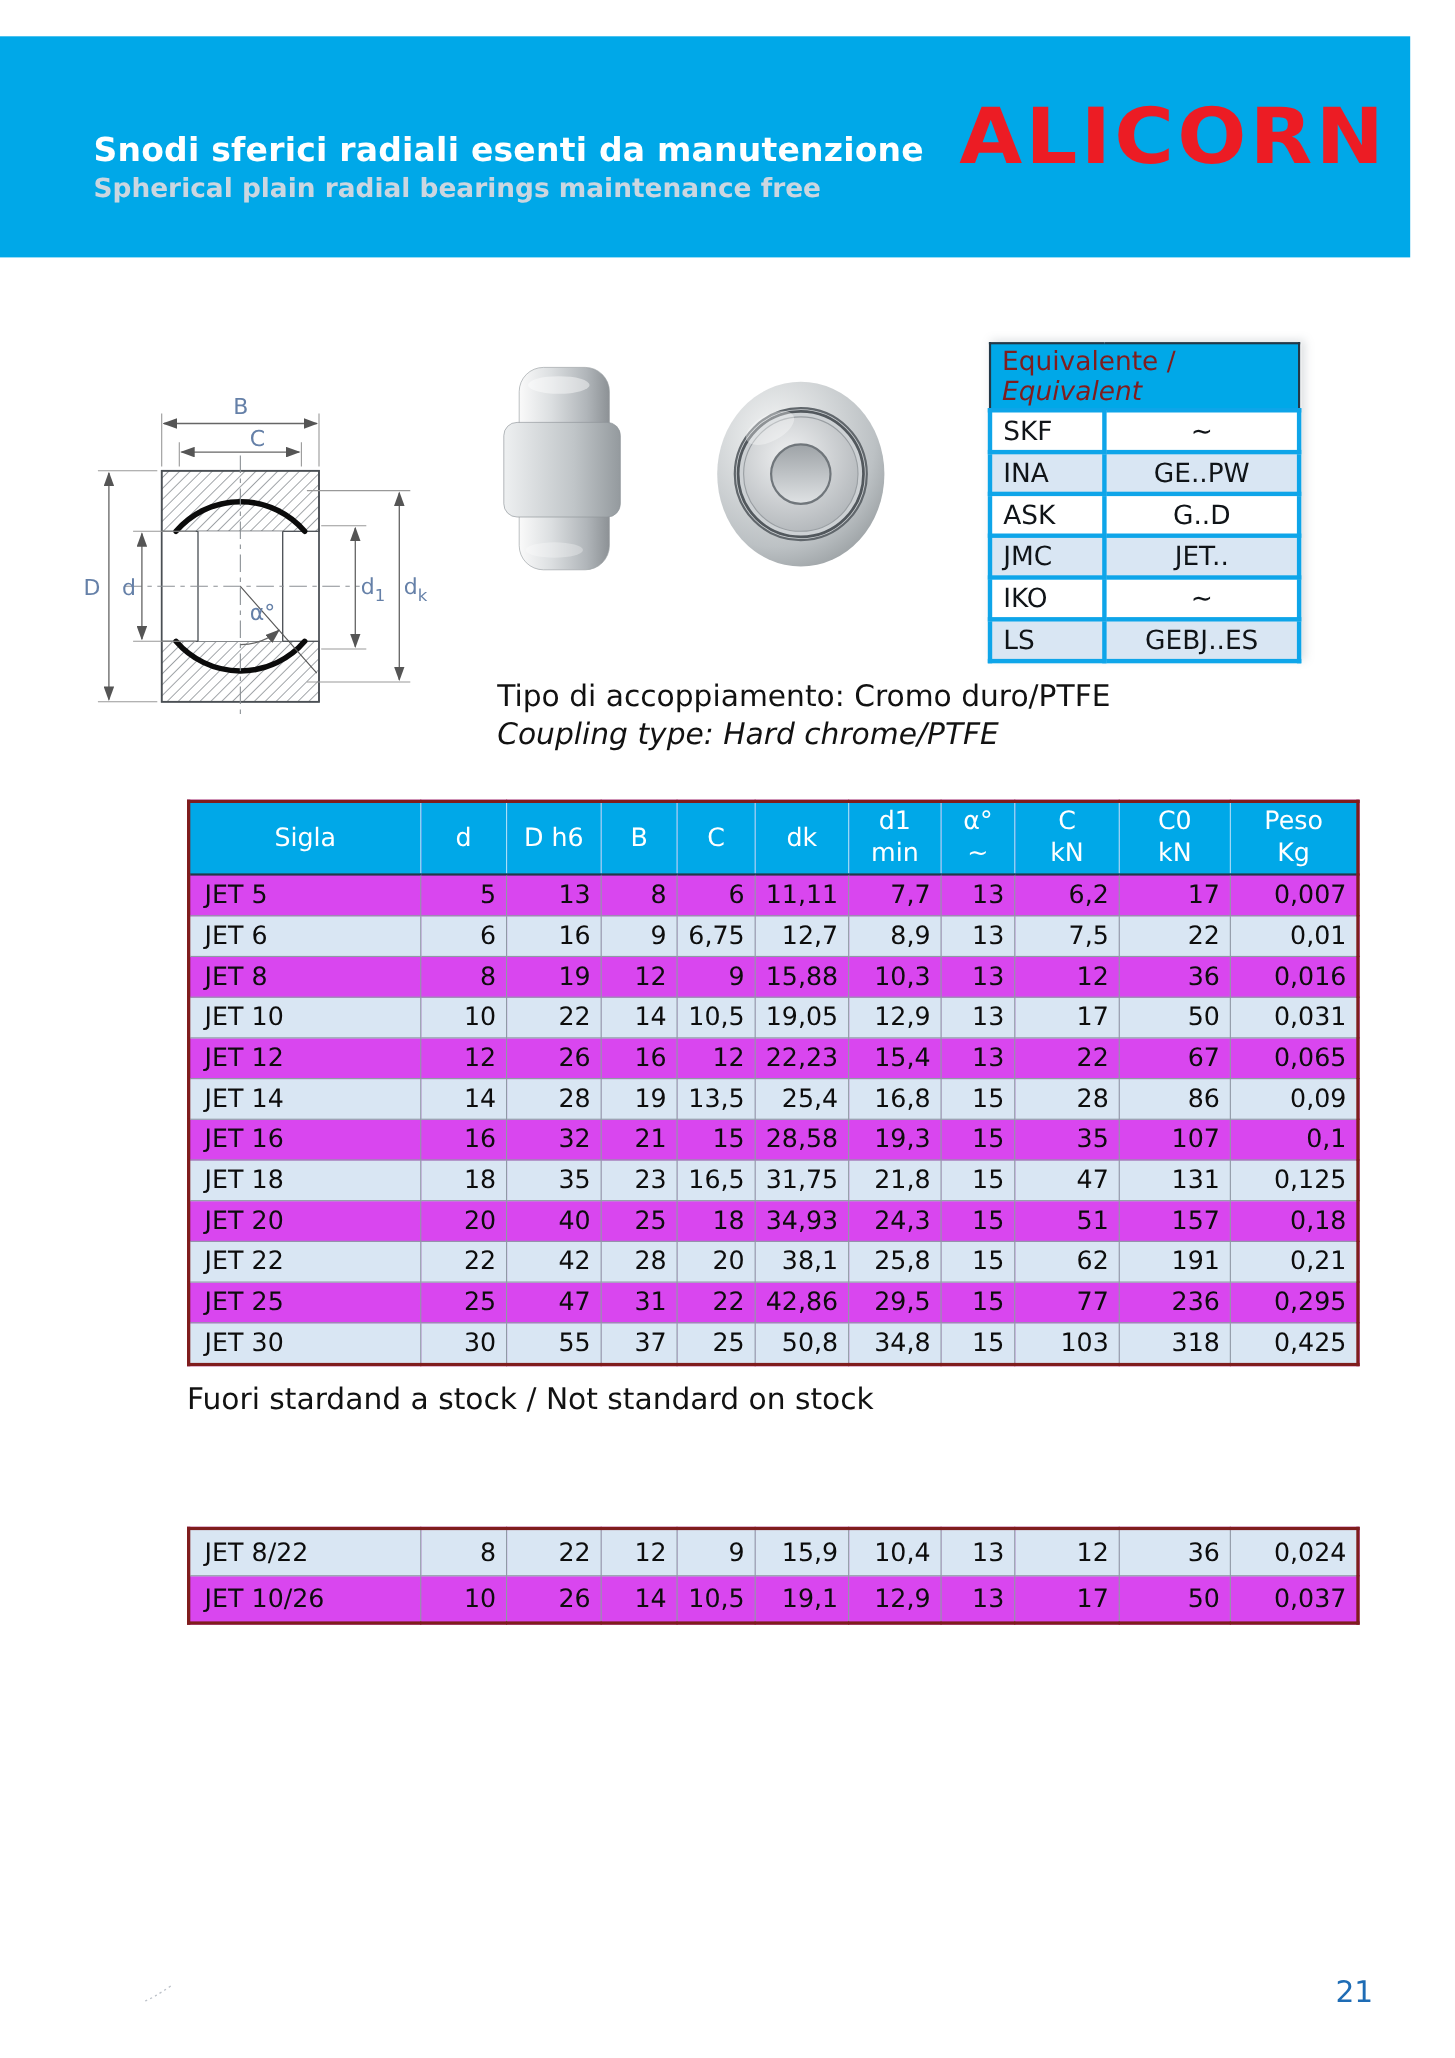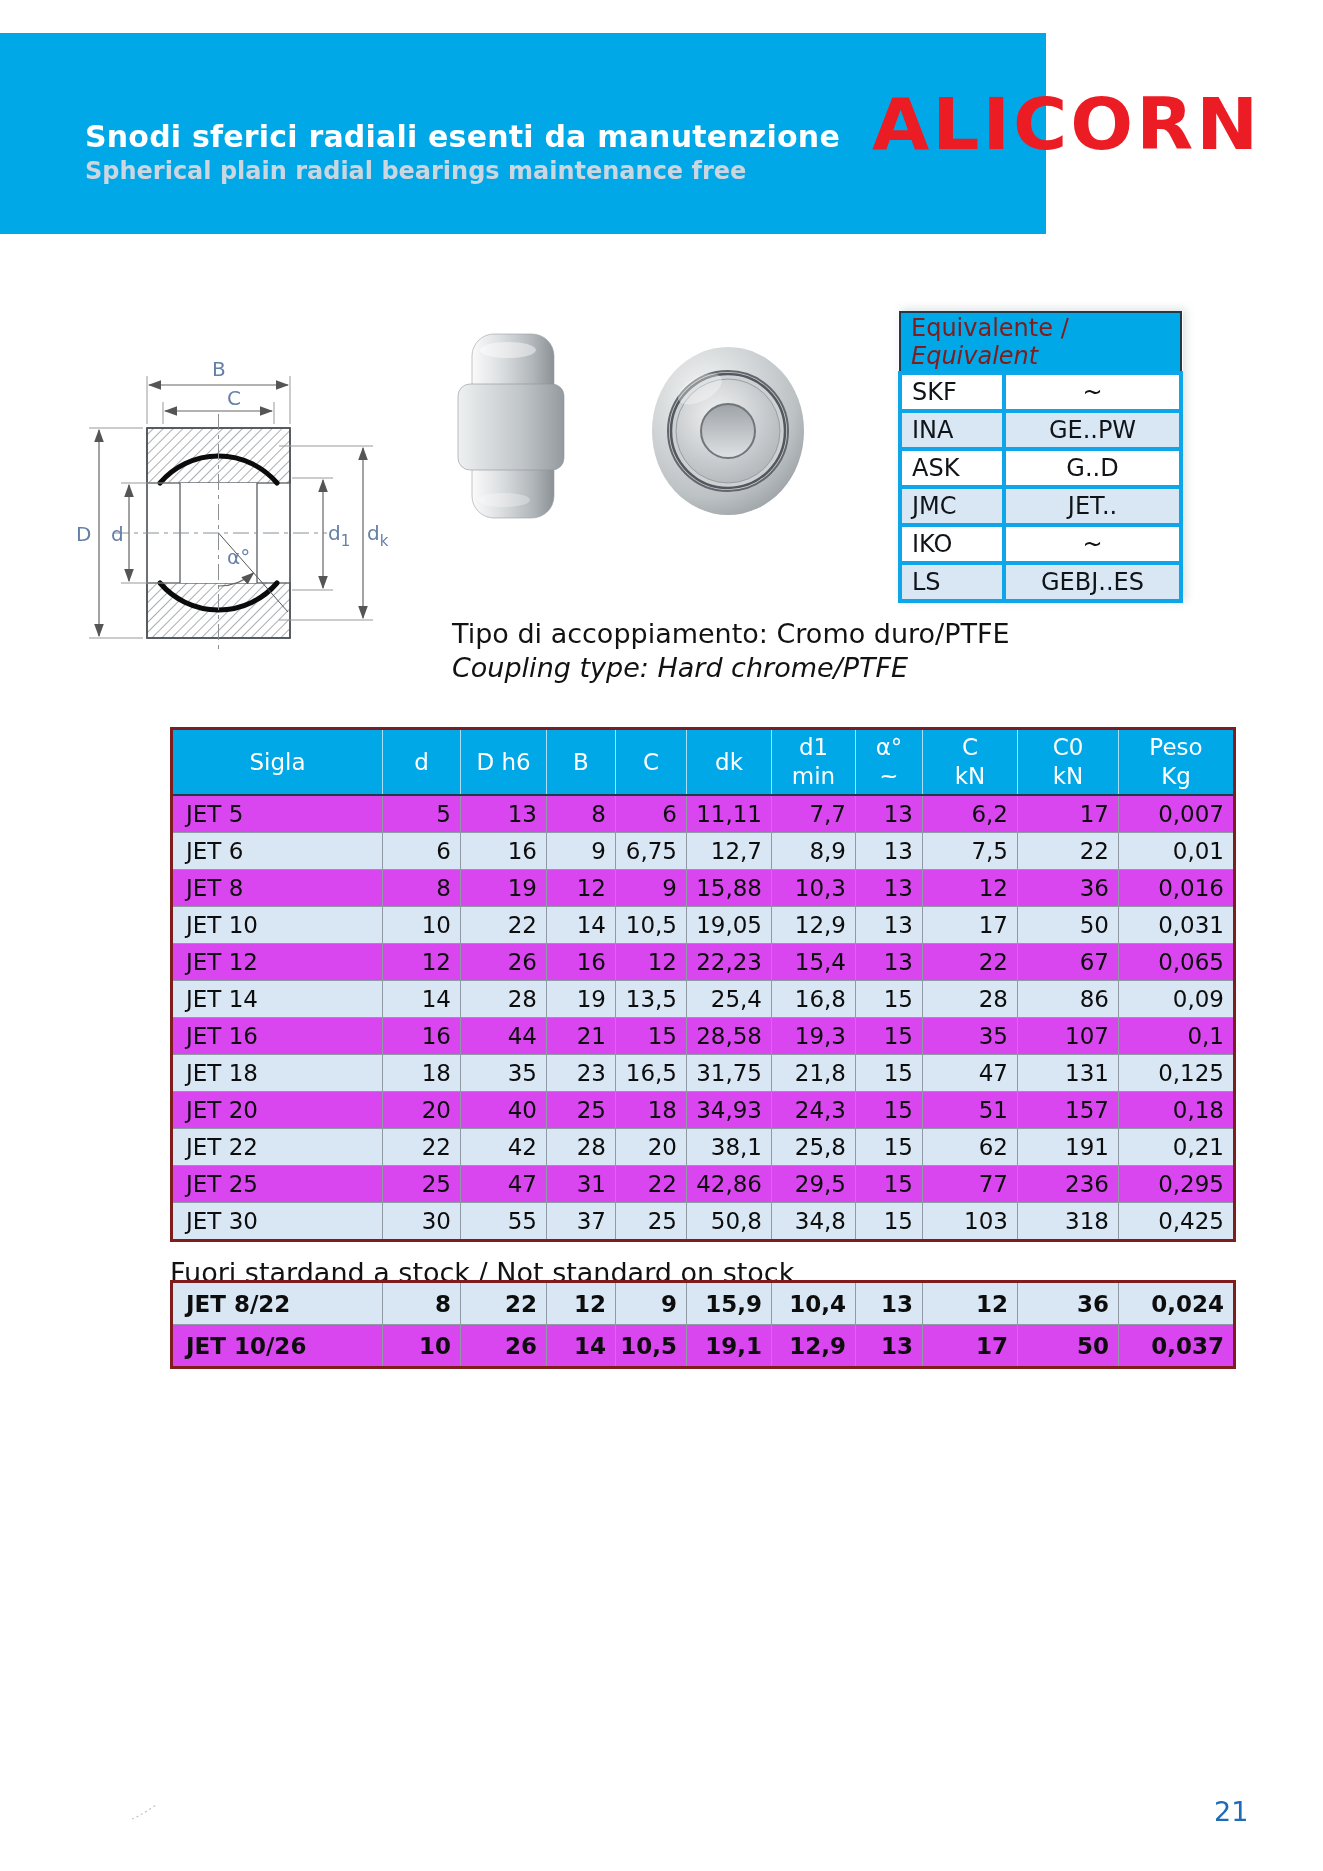--- a/index.html
+++ b/index.html
@@ -1,19 +1,19 @@
 <!DOCTYPE html>
 <html><head>
 <meta charset="utf-8">
 <style>
   html,body{margin:0;padding:0;background:#ffffff;}
   .page{position:relative;width:1323px;height:1871px;background:#fff;overflow:hidden;
         font-family:"DejaVu Sans","Liberation Sans",sans-serif;color:#111;}
   
-  .band{position:absolute;left:0;top:33px;width:1046px;height:201px;background:#00A8E8;}
+  .band{position:absolute;left:0;top:33px;width:1282px;height:201px;background:#00A8E8;}
   .title-it{position:absolute;left:85px;top:86px;font-size:30px;font-weight:700;color:#ffffff;letter-spacing:.2px;}
   .title-en{position:absolute;left:85px;top:124px;font-size:24px;font-weight:700;color:#CBD6E0;}
   .logo{position:absolute;left:872px;top:56px;font-size:74px;font-weight:800;color:#EC1C24;
         letter-spacing:3px;line-height:1;transform:scaleY(.95);transform-origin:top left;white-space:nowrap;}
   
   table{border-spacing:0;}
   .equiv{position:absolute;left:898px;top:311px;width:281px;border-collapse:collapse;table-layout:fixed;
          border:2px solid #233848;box-shadow:3px -2px 8px rgba(120,130,140,.25);background:#fff;}
   .equiv th{background:#00A8E8;color:#7f1d1d;height:50px;font-size:24px;font-weight:400;
             border-bottom:2px solid #233848;text-align:left;padding-left:10px;}
@@ -22,21 +22,21 @@
   .equiv td.brand{padding-left:10px;width:104px;}
   .equiv td.code{text-align:center;}
   .equiv tr.alt{background:#D9E6F3;}
   
   .coupling{position:absolute;left:452px;top:617px;font-size:27px;line-height:34px;color:#121212;}
   .coupling .en{font-style:italic;}
   
   .spec{position:absolute;left:170px;width:1063px;border-collapse:collapse;table-layout:fixed;
         border:3px solid #7f1d1d;background:#d946ef;}
   .spec.main{top:727px;}
-  .spec.stock{top:1280px;font-weight:bold;}
+  .spec.stock{top:1388px;}
   .spec th{background:#00A8E8;color:#fff;font-weight:400;font-size:23px;line-height:1.25;height:62px;
            border-right:1px solid rgba(255,255,255,.65);border-bottom:2px solid #233848;
            white-space:pre-line;vertical-align:middle;text-align:center;}
   .spec td{border:1px solid #8F9AA5;font-size:23px;color:#0d0d0d;height:34px;text-align:right;padding-right:9px;}
   .spec.stock td{height:39px;}
   .spec td.name{text-align:left;padding-left:13px;}
   .spec tr.alt{background:#D9E6F3;}
   
   .note{position:absolute;left:170px;top:1257px;font-size:27px;color:#121212;}
   .pagenum{position:absolute;left:1214px;top:1796px;font-size:27px;color:#1E6CB5;}
@@ -313,21 +313,21 @@
           <td>25,4</td>
           <td>16,8</td>
           <td>15</td>
           <td>28</td>
           <td>86</td>
           <td>0,09</td>
         </tr>
         <tr>
           <td class="name">JET 16</td>
           <td>16</td>
-          <td>44</td>
+          <td>32</td>
           <td>21</td>
           <td>15</td>
           <td>28,58</td>
           <td>19,3</td>
           <td>15</td>
           <td>35</td>
           <td>107</td>
           <td>0,1</td>
         </tr>
         <tr class="alt">

